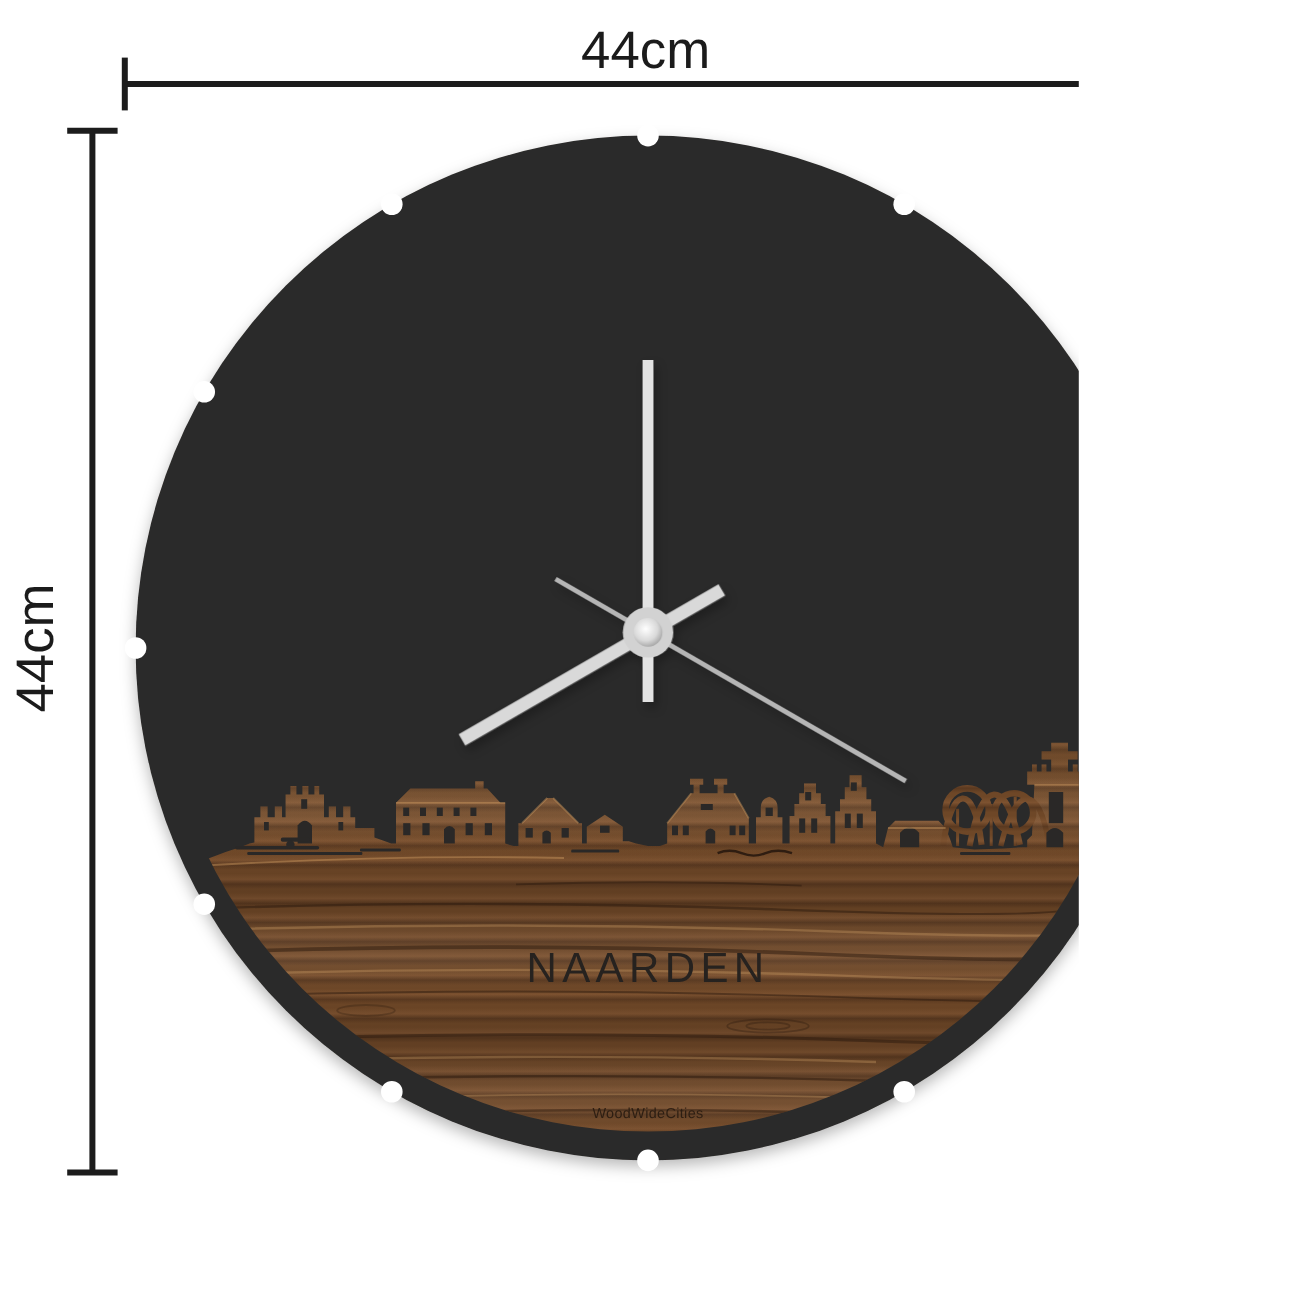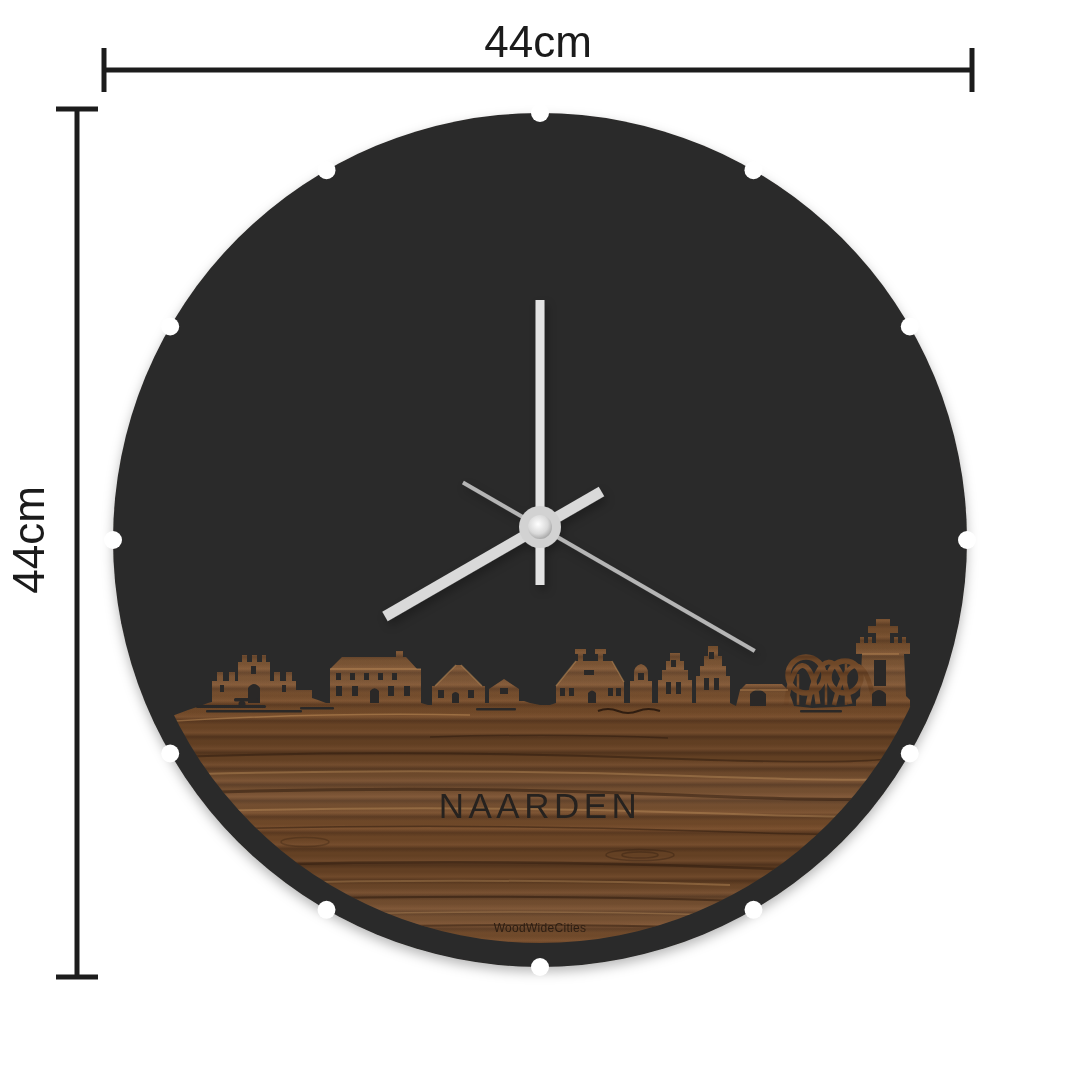--- a/index.html
+++ b/index.html
@@ -1,16 +1,16 @@
 <!DOCTYPE html>
 <html><head>
 <meta charset="utf-8">
 <style>
   html,body{margin:0;padding:0;background:#ffffff;}
-  .stage{position:relative;width:1080px;height:1080px;background:#ffffff;overflow:hidden;text-decoration:underline;}
+  .stage{position:relative;width:899px;height:1080px;background:#ffffff;overflow:hidden;text-decoration:underline;}
   svg{display:block;}
   text{font-family:"Liberation Sans", sans-serif;}
   .dim-label{font-size:44px;fill:#1b1b1b;}
   .city{font-size:35px;letter-spacing:4.5px;fill:#26221f;}
   .brand{font-size:12px;fill:rgba(35,24,14,0.85);letter-spacing:0.3px;}
 </style>
 </head>
 <body>
 
 <div class="stage">

